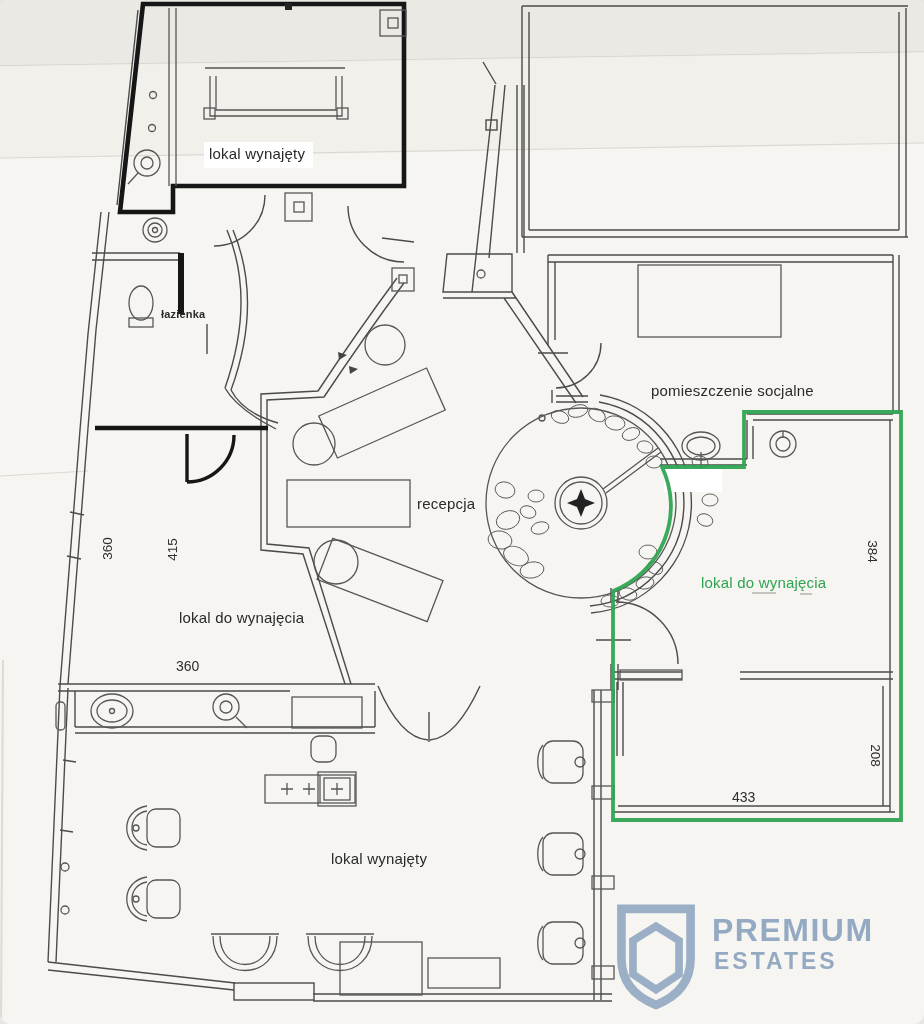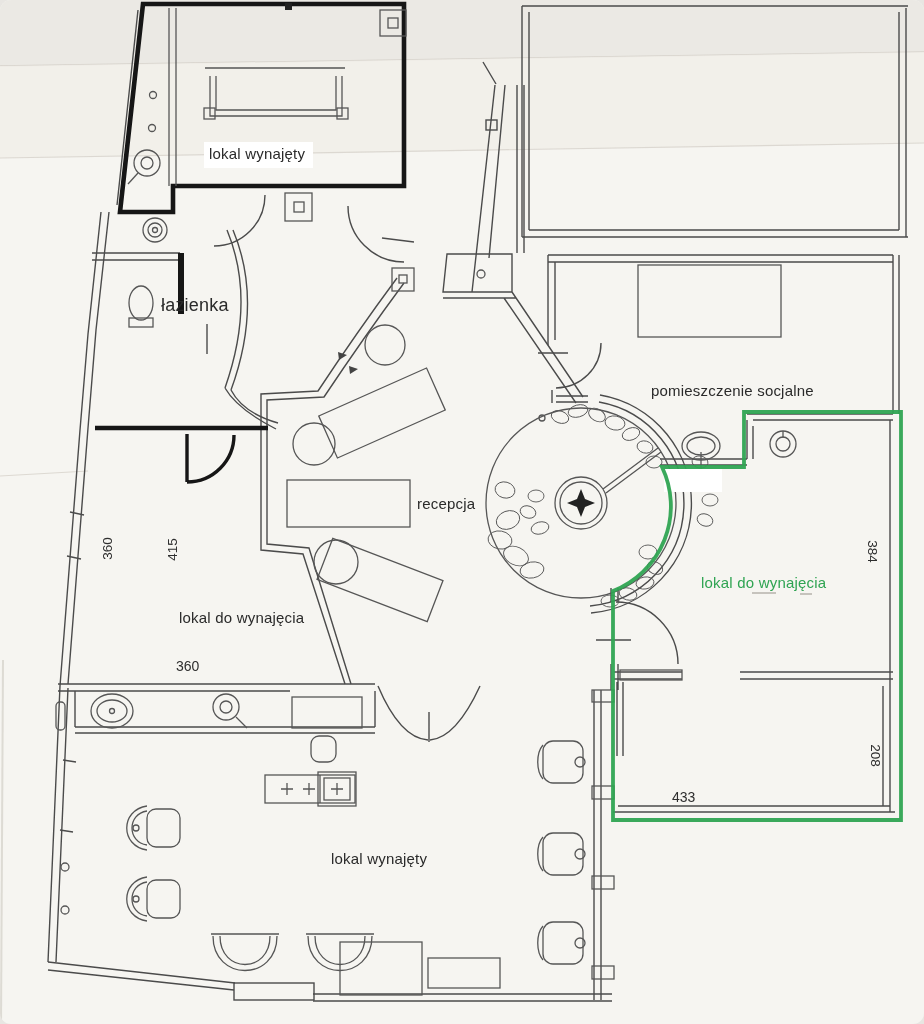--- a/index.html
+++ b/index.html
@@ -245,28 +245,38 @@
       <rect x="698" y="568" width="190" height="30" fill="#f6f5f1" opacity="0.85"></rect>
       <path d="M752,593 H776 M800,594 H812" stroke="#b7b3ac" stroke-width="1.5" fill="none"></path>
     </g>
 
     <g>
       <path d="M744,412 H901 V820 H613 V591 A91 91 0 0 0 662,467 H744 Z" fill="none" stroke="var(--highlight-green)" stroke-width="3.8" opacity="0.95"></path>
     </g>
   </svg>
 
   <div class="label patch" style="left:204px;top:142px;font-size:15px;">lokal wynajęty</div>
-  <div class="label" style="left:161px;top:296px;font-size:18px;">łazienka</div>
+  <div class="label" style="left:161px;top:308px;font-size:11px;font-weight:bold;">łazienka</div>
   <div class="label" style="left:651px;top:359px;font-size:15px;margin-top:24px;">pomieszczenie socjalne</div>
   <div class="label" style="left:417px;top:496px;">recepcja</div>
   <div class="label" style="left:179px;top:610px;">lokal do wynajęcia</div>
   <div class="label green" style="left:701px;top:575px;font-size:15px;">lokal do wynajęcia</div>
   <div class="label" style="left:331px;top:851px;">lokal wynajęty</div>
 
   <div class="dim rot-ccw" style="left:85px;top:541px;">360</div>
   <div class="dim rot-ccw" style="left:150px;top:542px;">415</div>
   <div class="dim" style="left:176px;top:658px;width:auto;font-size:14px;">360</div>
   <div class="dim rot-cw" style="left:850px;top:544px;">384</div>
   <div class="dim rot-cw" style="left:853px;top:748px;">208</div>
-  <div class="dim" style="left:672px;top:789px;width:auto;font-size:14px;">433</div>
-
+  <div class="dim" style="left:732px;top:789px;width:auto;font-size:14px;">433</div>
+
+  <div id="logo">
+    <svg class="shield" width="96" height="118" viewBox="0 0 100 120">
+      <g fill="none" stroke="var(--logo-blue)" opacity="0.92">
+        <path d="M14,12 H86 V64 Q86,98 50,112 Q14,98 14,64 Z" stroke-width="9"></path>
+        <path d="M50,30 L74,45 V80 L50,96 L26,80 V45 Z" stroke-width="8"></path>
+      </g>
+    </svg>
+    <div class="brand1">PREMIUM</div>
+    <div class="brand2">ESTATES</div>
+  </div>
 
 </div>
 
 </body></html>

